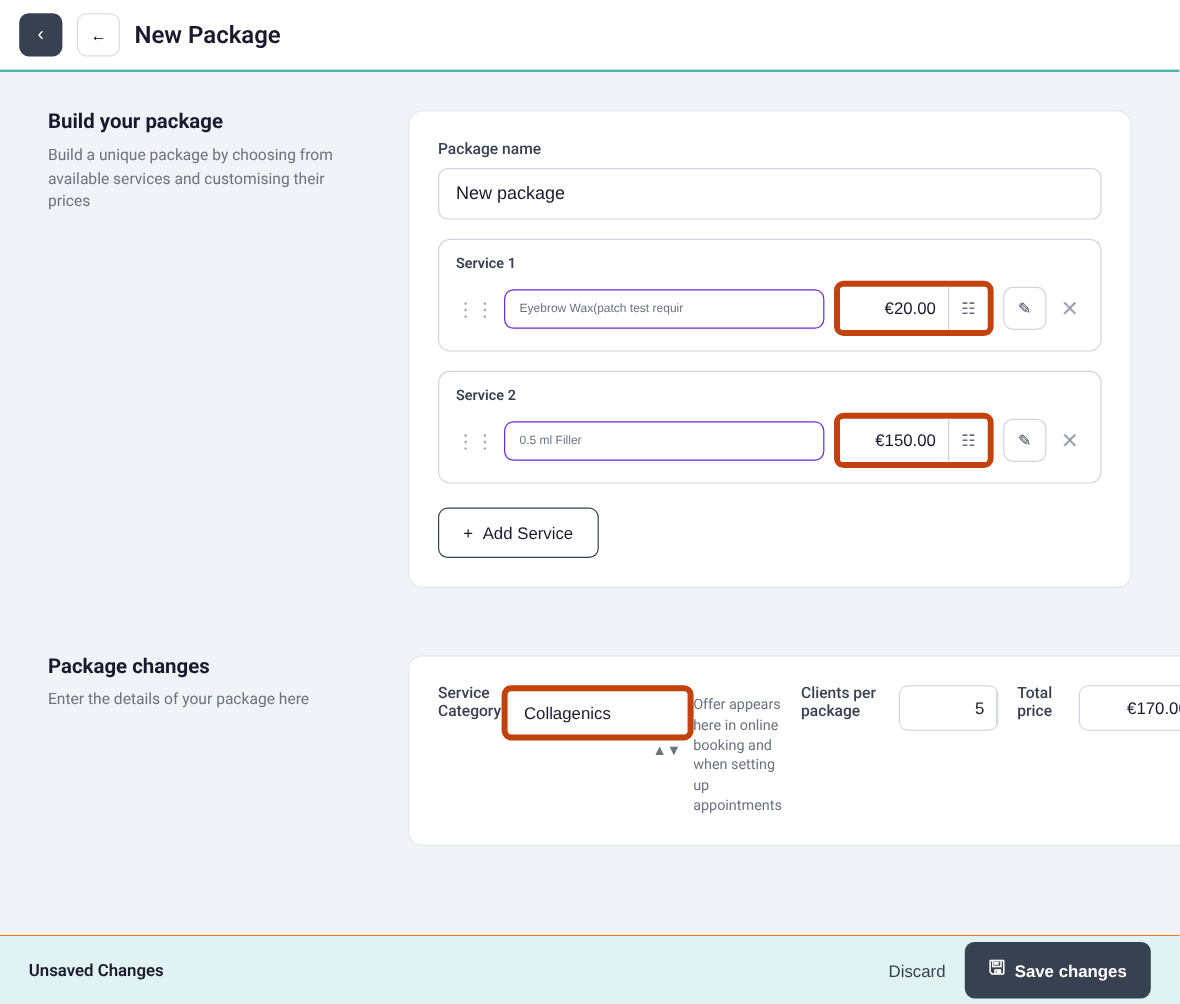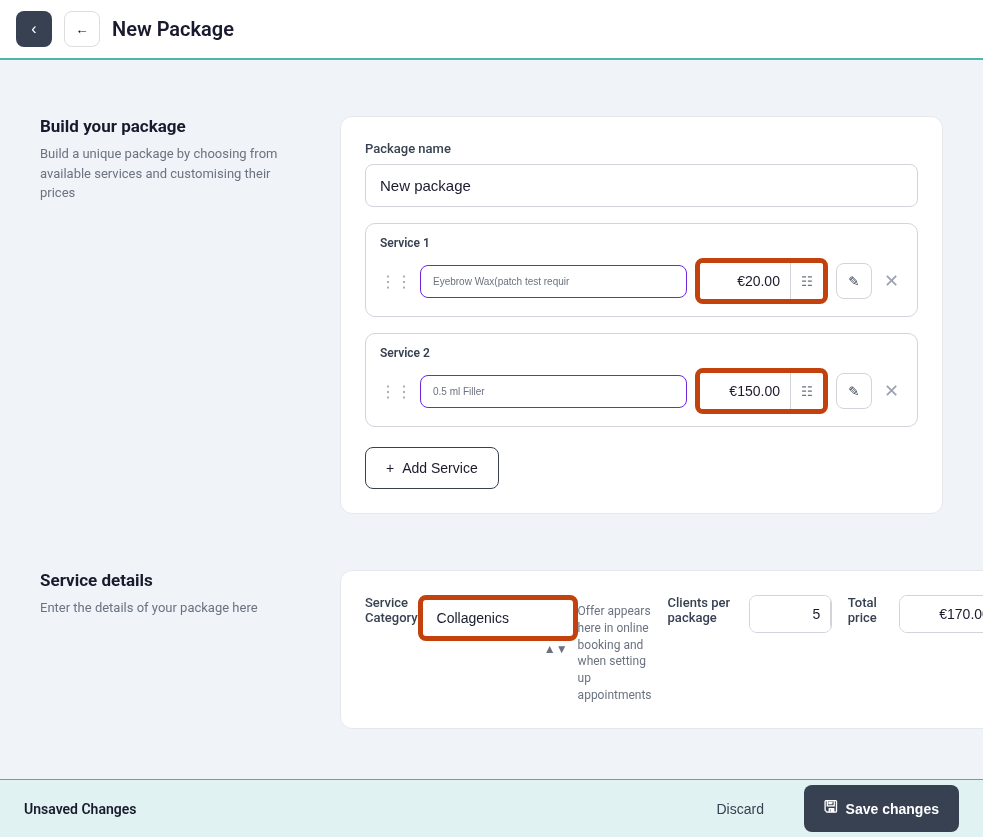--- a/index.html
+++ b/index.html
@@ -270,21 +270,21 @@
       padding: 0 24px;
       border-top: 1px solid #f97316;
     }
     .unsaved-label {
       font-size: 14px;
       font-weight: 600;
       color: #1a1a2e;
     }
     .footer-actions {
       display: flex;
-      gap: 24px;
+      gap: 0;
     }
     .discard-btn {
       background: transparent;
       border: none;
       font-size: 14px;
       color: #374151;
       cursor: pointer;
       padding: 8px 16px;
     }
     .save-btn {
@@ -323,21 +323,21 @@
   <button class="nav-arrow">
     <span>‹</span>
   </button>
   <button class="back-btn-inner">
     <span>←</span>
   </button>
   <h1 class="header-title">New Package</h1>
 </div>
 
 <div class="main">
-  <div style="display:flex; flex-direction:column; gap:32px; width:100%;margin-top:24px;">
+  <div style="display:flex; flex-direction:column; gap:32px; width:100%;">
 
     <div class="section-pair">
       <div class="section-label">
         <h2>Build your package</h2>
         <p>Build a unique package by choosing from available services and customising their prices</p>
       </div>
 
       <div class="card">
         
         <div class="field-label">Package name</div>
@@ -388,21 +388,21 @@
         
         <button class="add-service-btn">
           <span>+</span>
           <span>Add Service</span>
         </button>
       </div>
     </div>
 
     <div class="section-pair">
       <div class="section-label">
-        <h2>Service details</h2>
+        <h2>Package changes</h2>
         <p>Enter the details of your package here</p>
       </div>
 
       <div class="card">
         <div class="details-grid">
 
           <div class="details-col">
             <div class="field-label">Service Category</div>
             <div class="select-wrapper">
               <select class="select-input">

